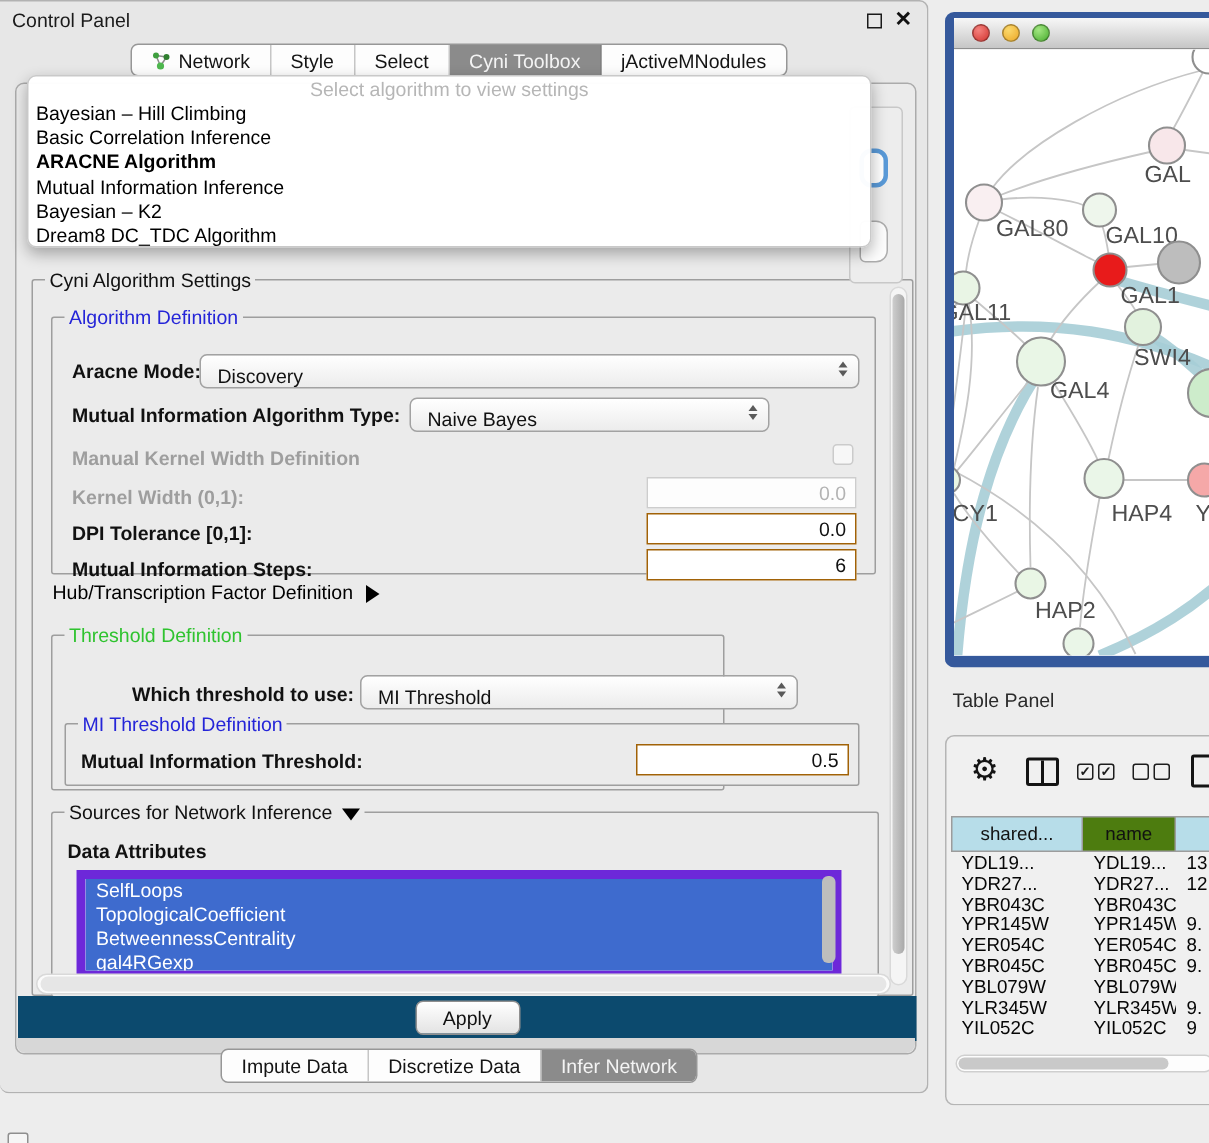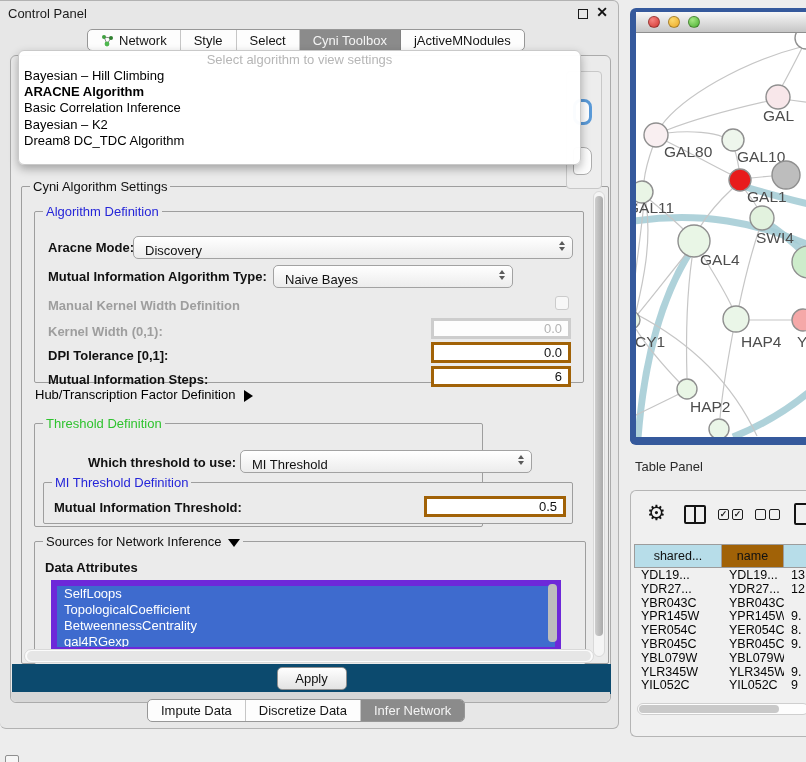--- a/index.html
+++ b/index.html
@@ -51,21 +51,21 @@
   .lbl { position:absolute; font-size:13px; font-weight:bold; color:#111; white-space:nowrap; }
   .lbl.dis { color:#9e9e9e; }
 
   .combo { position:absolute; height:23px; background:linear-gradient(#ffffff,#ececec);
     border:1px solid #a2a2a2; border-radius:5px; font-size:13px; color:#111;
     display:flex; align-items:flex-end; padding-left:11px; }
   .stepper { position:absolute; right:7px; top:4px; display:flex; flex-direction:column; align-items:center; gap:2px; }
   .tri-up { width:0; height:0; border-left:3.5px solid transparent; border-right:3.5px solid transparent; border-bottom:4.5px solid #5a5a5a; }
   .tri-down { width:0; height:0; border-left:3.5px solid transparent; border-right:3.5px solid transparent; border-top:4.5px solid #5a5a5a; }
 
-  .field { position:absolute; height:21px; background:#fff; border:3px solid #a16207; font-size:13px; color:#111;
+  .field { position:absolute; height:21px; background:#fff; border:1px solid #a16207; font-size:13px; color:#111;
     display:flex; align-items:center; justify-content:flex-end; padding-right:6px; }
   .field.dis { border-color:#cdcdcd; color:#b3b3b3; background:#fdfdfd; }
 
   .checkbox { position:absolute; width:14px; height:14px; border:1px solid #cbcbcb; background:#f7f7f7; border-radius:3px; }
 
   .arrow-right { display:inline-block; width:0; height:0; border-top:6px solid transparent; border-bottom:6px solid transparent; border-left:9px solid #000; vertical-align:middle; margin-left:9px; }
   .arrow-down  { display:inline-block; width:0; height:0; border-left:6.5px solid transparent; border-right:6.5px solid transparent; border-top:8px solid #000; vertical-align:middle; margin-left:6px; }
 
   .attr-list { position:absolute; left:16px; top:38px; width:510px; height:73px; background:#fff; border:6px solid #6d28d9; overflow:hidden; }
   .attr-item { height:16px; line-height:16px; font-size:13px; padding-left:7px; color:#111; }
@@ -109,21 +109,21 @@
     background:#f0f0f0; border:1px solid #b5b5b5; border-right:none; border-radius:6px 0 0 6px; }
   .tp-toolbar { position:absolute; left:0; top:8px; width:100%; height:36px; }
   .icon-gear { position:absolute; left:16px; top:2px; font-size:21px; color:#141414; }
   .icon-cols { position:absolute; left:53px; top:6px; width:22px; height:19px; border:2px solid #141414; border-radius:2px; }
   .icon-cols::after { content:""; position:absolute; left:8px; top:0; width:2px; height:100%; background:#141414; }
   .cb-ico { position:absolute; top:10px; width:11px; height:11px; border:1.5px solid #1c1c1c; border-radius:2px; font-size:9px; line-height:9px; text-align:center; color:#1c1c1c; font-weight:bold; }
   .icon-doc { position:absolute; left:163px; top:4px; width:17px; height:22px; border:2px solid #141414; border-radius:2px; background:#f0f0f0; }
 
   .tp-table { position:absolute; left:3px; top:53px; width:183px; }
   .tp-head { display:flex; height:24px; }
-  .tp-hcell { border:1px solid #9c9c9c; border-left:none; background:#a16207; font-size:12.5px; color:#111;
+  .tp-hcell { border:1px solid #9c9c9c; border-left:none; background:#4d7c0f; font-size:12.5px; color:#111;
     display:flex; align-items:center; justify-content:center; }
   .tp-hcell:first-child { border-left:1px solid #9c9c9c; }
   .tp-hcell.hl { background:#b7dde9; }
   .tp-rows { height:127px; overflow:hidden; }
   .tp-row { display:flex; height:13.8px; font-size:12.5px; color:#060606; }
   .tp-cell { overflow:hidden; white-space:nowrap; padding-left:7px; }
   .tp-hscroll { position:absolute; left:6px; top:212px; width:172px; height:12px; background:#fdfdfd; border:1px solid #cfcfcf; border-radius:6px; }
   .tp-hscroll .thumb { position:absolute; left:1px; top:1px; width:140px; height:8px; background:#c9c9c9; border-radius:4px; }
 </style>
 </head>
@@ -261,22 +261,23 @@
     </div>
 
     <div class="frag-group"></div>
     <div class="frag-combo-focus"></div>
     <div class="frag-combo2"></div>
 
     <div class="popup">
       <div class="placeholder">Select algorithm to view settings</div>
       <div>
           <div class="dd-item">Bayesian – Hill Climbing</div>
+          <div class="dd-item">Basic Correlation Inference</div>
           <div class="dd-item bold">ARACNE Algorithm</div>
-          <div class="dd-item">Basic Correlation Inference</div>
+          <div class="dd-item">Mutual Information Inference</div>
           <div class="dd-item">Bayesian – K2</div>
           <div class="dd-item">Dream8 DC_TDC Algorithm</div>
         </div>
     </div>
 
     <div class="bottom-tabs segmented">
         <div class="seg">
           <span>Impute Data</span>
         </div>
         <div class="seg">

